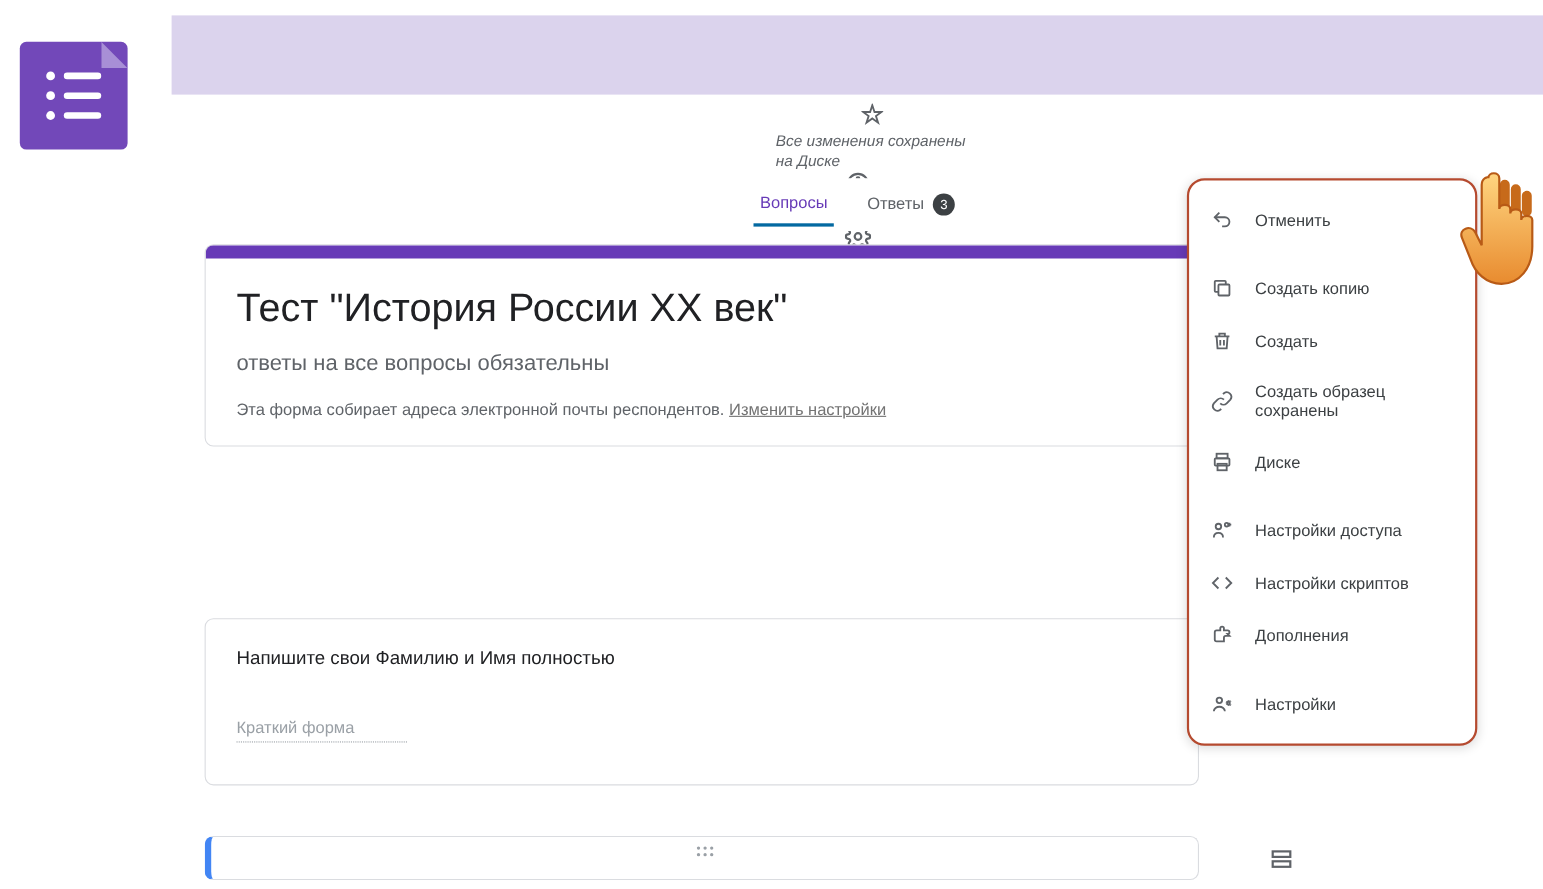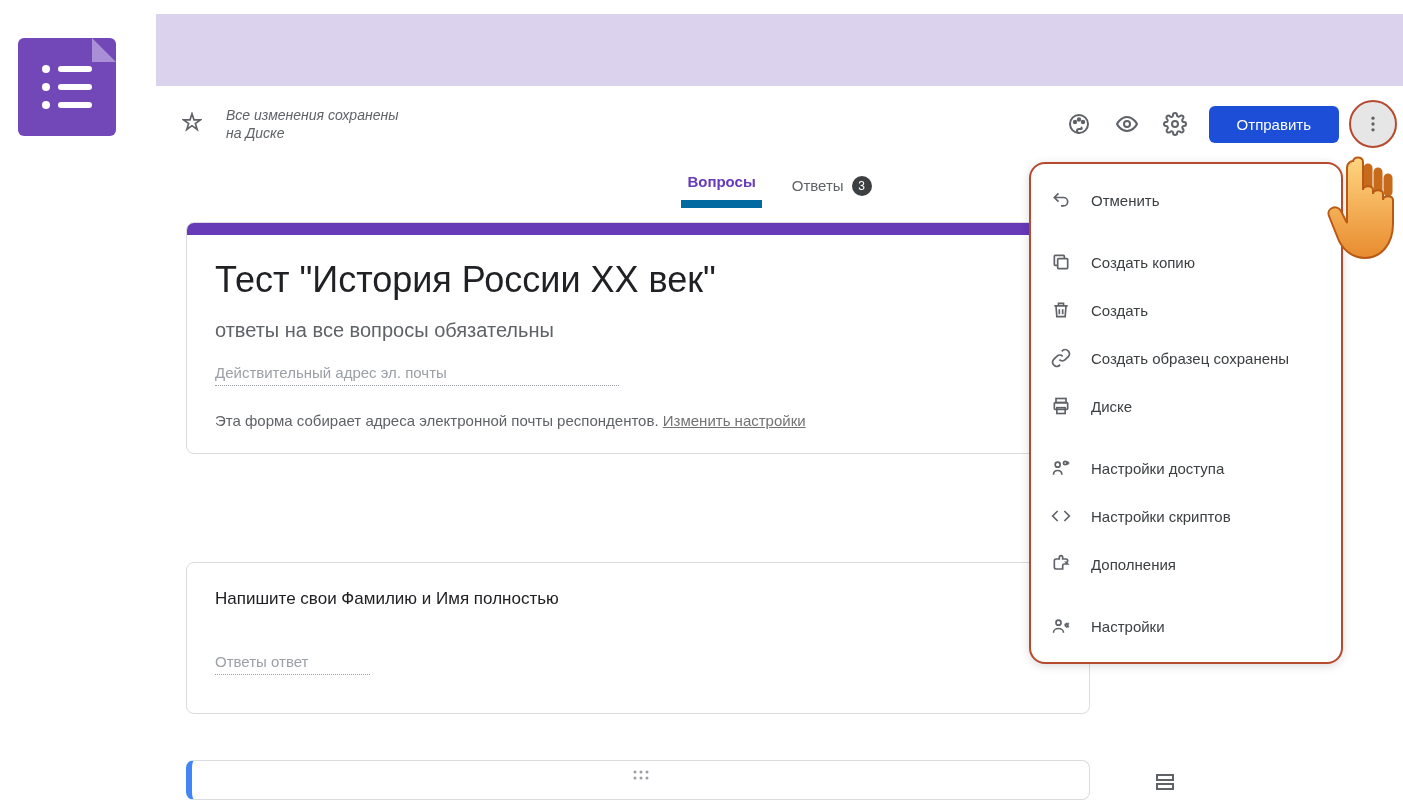--- a/index.html
+++ b/index.html
@@ -53,20 +53,21 @@
     }
     .toolbar {
       position: absolute;
       left: 156px;
       top: 94px;
       right: 0;
       height: 60px;
       background: #fff;
       display: flex;
       align-items: center;
+      flex-direction: column;
     }
     .star-icon {
       margin-left: 26px;
       width: 20px;
       color: #5f6368;
     }
     .save-status {
       margin-left: 24px;
       color: #5f6368;
       font-size: 14px;
@@ -126,22 +127,22 @@
       font-size: 15px;
       color: #5f6368;
       cursor: pointer;
       padding: 10px 6px;
       display: flex;
       align-items: center;
       gap: 8px;
     }
     .tab.active {
       color: #673ab7;
-      font-weight: 700;
-      border-bottom: 8px solid #0369a1;
+      font-weight: 400;
+      border-bottom: 3px solid #0369a1;
     }
     .tab-badge {
       background: #3c4043;
       color: #fff;
       border-radius: 50%;
       width: 20px;
       height: 20px;
       font-size: 12px;
       display: flex;
       align-items: center;
@@ -232,21 +233,21 @@
       display: flex;
       justify-content: center;
       align-items: flex-start;
       padding-top: 6px;
     }
     .drag-handle { color: #9aa0a6; }
     .context-menu {
       position: absolute;
       right: 60px;
       top: 162px;
-      width: 314px;
+      width: 264px;
       background: #fff;
       border: 2px solid #b54a2f;
       border-radius: 16px;
       padding: 12px 0;
       box-shadow: 0 2px 10px rgba(0,0,0,0.15);
       z-index: 100;
     }
     .menu-item {
       display: flex;
       align-items: center;
@@ -343,30 +344,29 @@
     <span>Ответы</span>
     <span class="tab-badge">3</span>
   </div>
 </div>
 
 <div class="form-card">
   <div class="top-bar"></div>
   <div class="form-title-card">
     <div class="form-title">Тест "История России XX век"</div>
     <div class="form-desc">ответы на все вопросы обязательны</div>
-    <div class="email-input">Действительный адрес эл. почты</div>
     <div class="email-note">
       <span>Эта форма собирает адреса электронной почты респондентов.  </span><span class="change-link">Изменить настройки</span>
     </div>
   </div>
 </div>
 
 <div class="q-card q-card-1">
   <div class="q-title">Напишите свои Фамилию и Имя полностью</div>
-  <div class="q-input">Ответы ответ</div>
+  <div class="q-input">Краткий форма</div>
 </div>
 
 <div class="q-card-2">
   <span class="drag-handle">
     <svg width="20" height="12" viewBox="0 0 20 12" fill="currentColor">
         <circle cx="4" cy="3" r="1.5"></circle>
         <circle cx="10" cy="3" r="1.5"></circle>
         <circle cx="16" cy="3" r="1.5"></circle>
         <circle cx="4" cy="9" r="1.5"></circle>
         <circle cx="10" cy="9" r="1.5"></circle>

